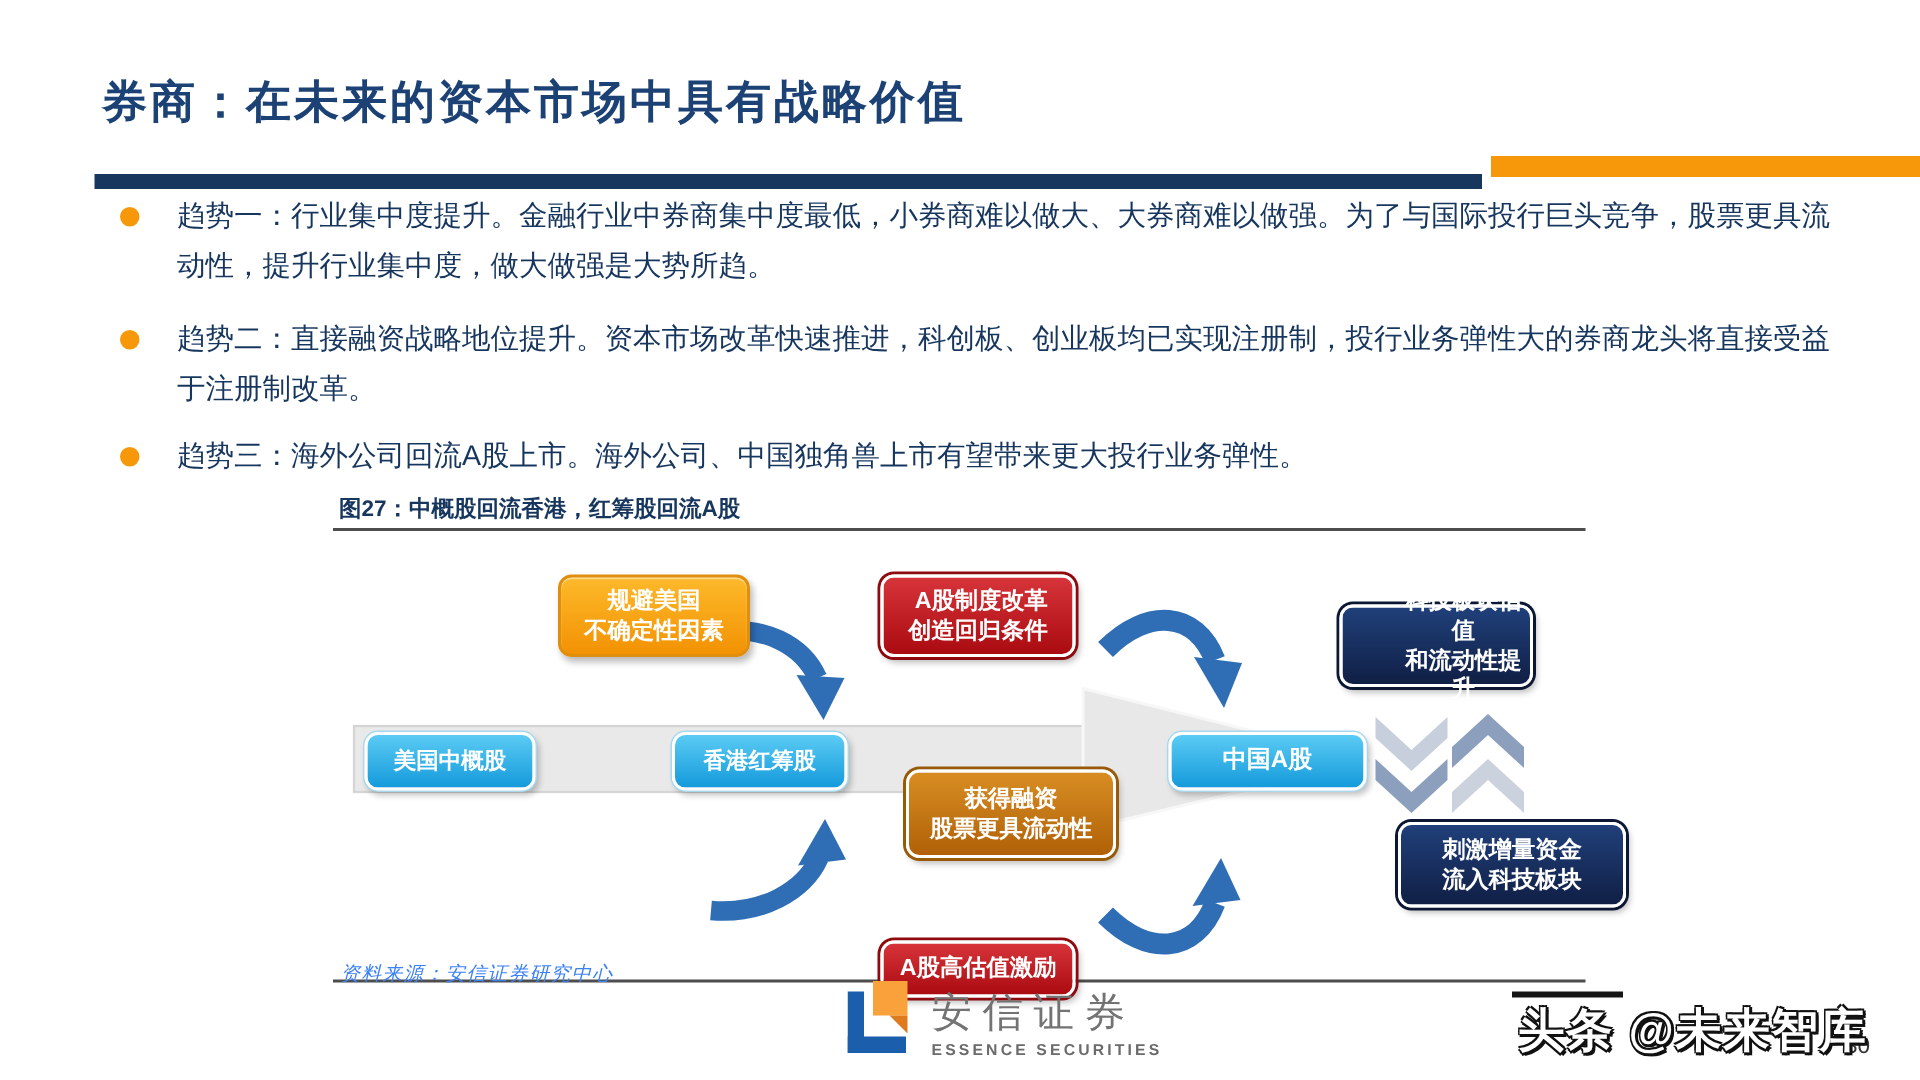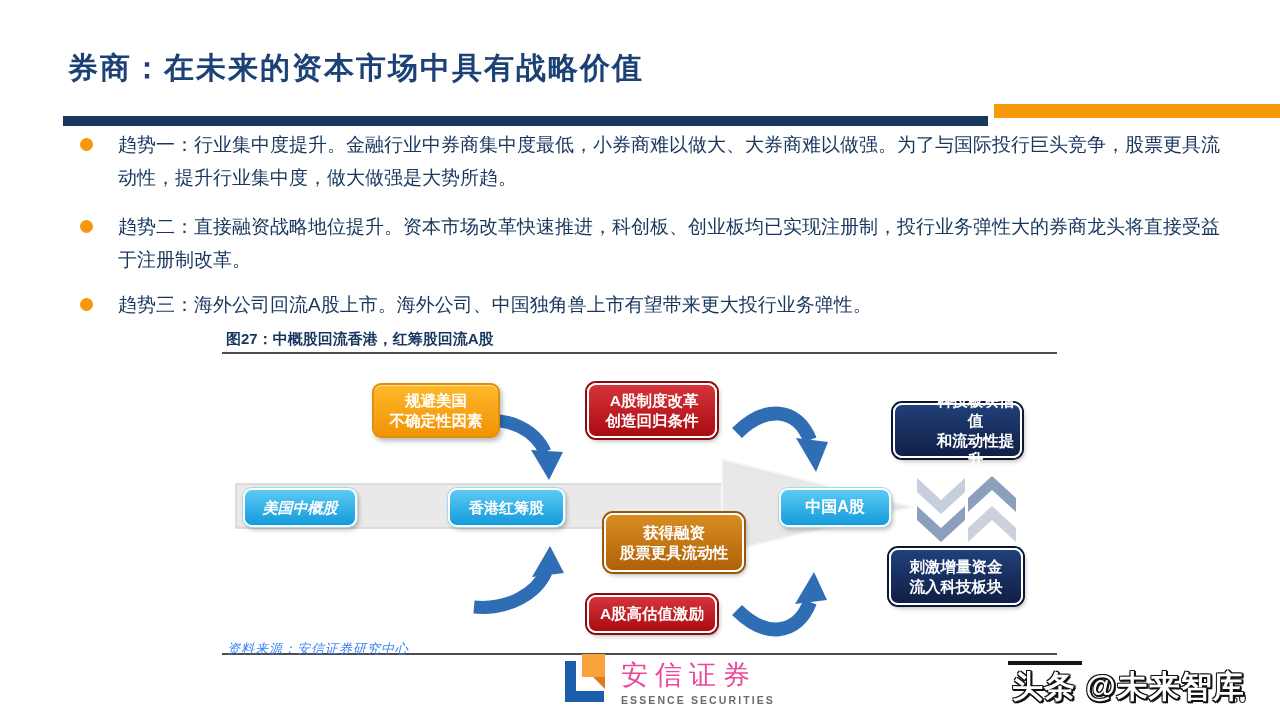--- a/index.html
+++ b/index.html
@@ -37,31 +37,31 @@
            box-shadow:0 0 0 2px #8F0A0E, 2px 3px 5px rgba(0,0,0,.3);text-align:right;}
   .v-navy {background:linear-gradient(180deg,#20407A 0%,#101F45 100%);border:2px solid #fff;
            box-shadow:0 0 0 2px #0C1833, 2px 3px 5px rgba(0,0,0,.3);}
   .v-cyan {background:linear-gradient(180deg,#5BCBF4 0%,#149ADB 100%);border:2px solid #fff;
            box-shadow:0 0 0 1px #A6D9F0, 2px 3px 4px rgba(0,0,0,.25);}
   .v-amber{background:linear-gradient(180deg,#D88D22 0%,#B06108 100%);border:2px solid #fff;
            box-shadow:0 0 0 2px #995A07, 2px 3px 5px rgba(0,0,0,.3);}
   .n-tl{left:340px;top:383px;width:128px;height:55px;}
   .n-tm{left:587px;top:383px;width:130px;height:55px;}
   .n-tr{left:893px;top:403px;width:129px;height:55px;padding-left:36px;}
-  .n-m1{left:243px;top:488px;width:114px;height:39px;font-size:15px;font-style:italic;}
+  .n-m1{left:243px;top:488px;width:114px;height:39px;font-size:15px;}
   .n-m2{left:448px;top:488px;width:117px;height:39px;font-size:15px;}
   .n-m3{left:604px;top:477px;width:140px;height:59px;margin-top:36px;}
-  .n-m4{left:779px;top:488px;width:112px;height:39px;font-size:16px;}
+  .n-m4{left:779px;top:488px;width:132px;height:39px;font-size:16px;}
   .n-bl{left:337px;top:583px;width:128px;height:57px;}
-  .n-bm{left:587px;top:595px;width:130px;height:38px;}
-  .n-br{left:889px;top:548px;width:134px;height:57px;}
+  .n-bm{left:587px;top:627px;width:130px;height:38px;}
+  .n-br{left:932px;top:548px;width:152px;height:57px;}
 
   
   .logo{position:absolute;left:565px;top:654px;display:flex;align-items:flex-start;gap:12px;z-index:2;}
-  .logo-cn{font-size:27px;color:#ec4899;letter-spacing:7px;line-height:1.05;margin-top:7px;}
+  .logo-cn{font-size:27px;color:#737373;letter-spacing:7px;line-height:1.05;margin-top:7px;}
   .logo-en{font-size:10.5px;color:#6B6B6B;letter-spacing:2.1px;font-weight:bold;margin-top:5px;}
   .watermark{position:absolute;left:1012px;top:666px;z-index:4;font-size:31px;font-weight:bold;
              color:#fff;letter-spacing:1px;white-space:nowrap;
              text-shadow:2px 2px 0 #111,-1px -1px 0 #111,1px -1px 0 #111,-1px 1px 0 #111,2px 0 0 #111,0 2px 0 #111;}
   .wdash{position:absolute;left:1008px;top:661px;width:74px;height:4px;background:#151515;z-index:3;}
   .pagenum{position:absolute;left:1230px;top:689px;font-size:15px;color:#333;z-index:3;}
 </style>
 </head>
 <body>
 

